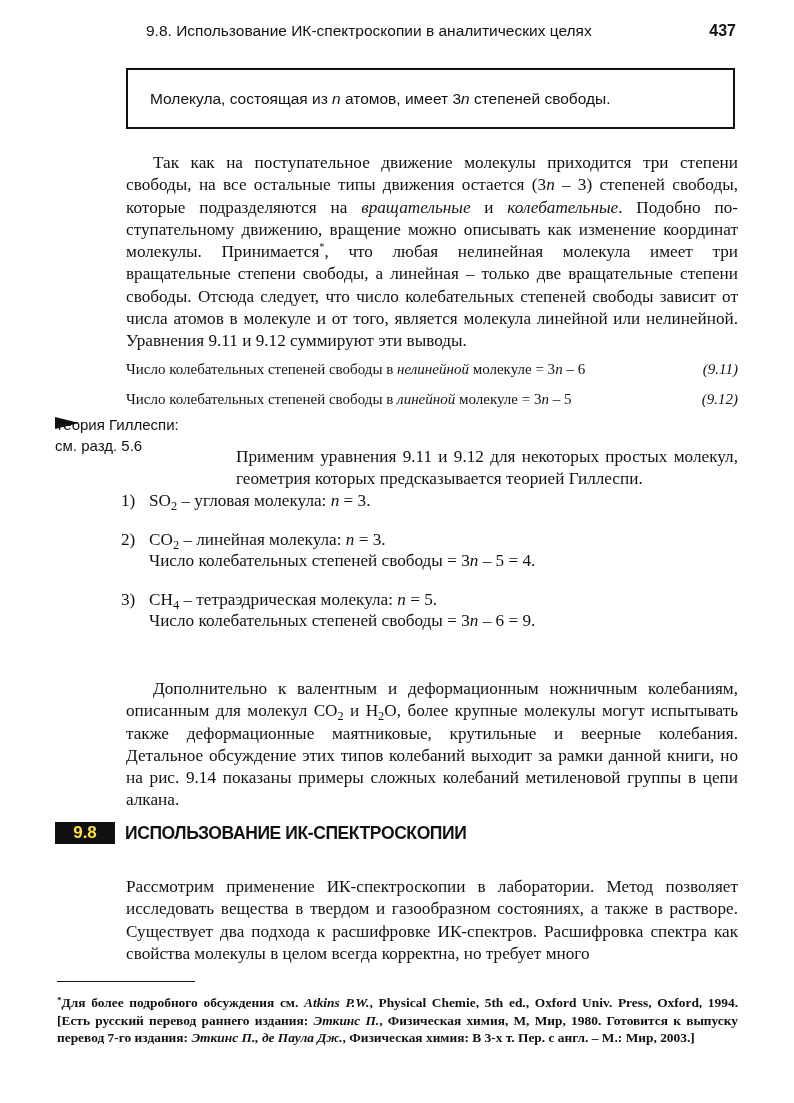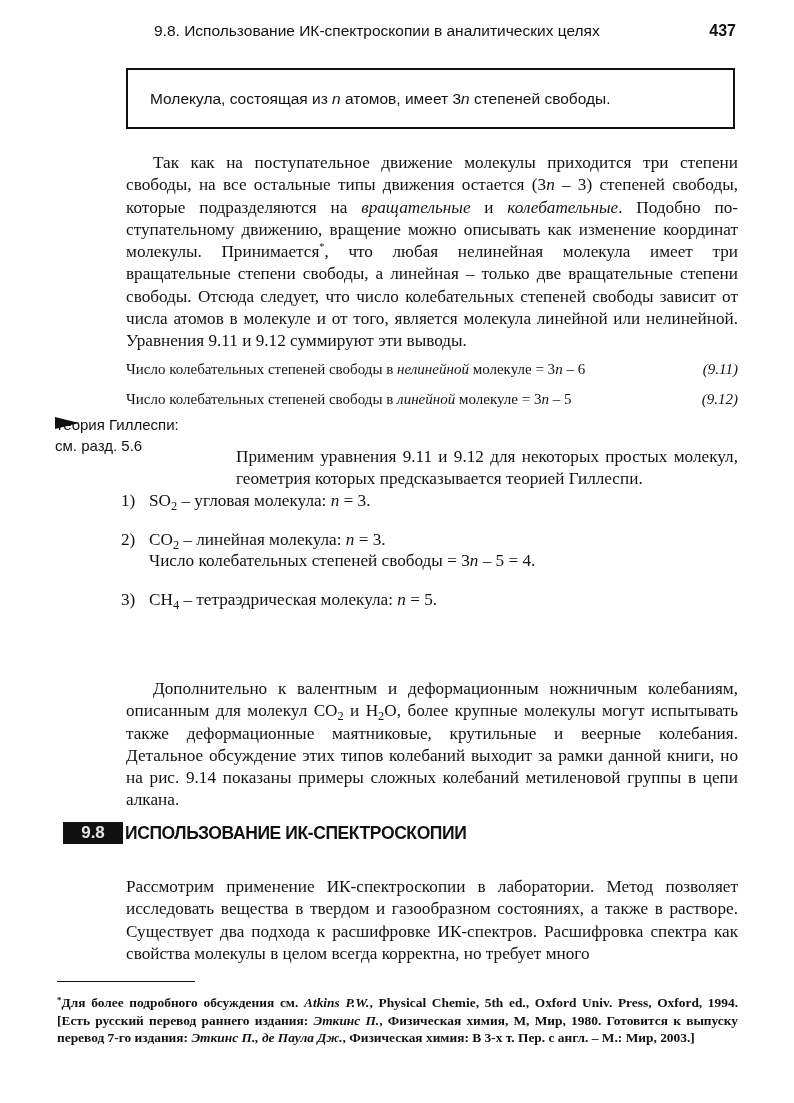--- a/index.html
+++ b/index.html
@@ -1,21 +1,21 @@
 <!DOCTYPE html>
 <html><head>
   <meta charset="utf-8">
   <style>
     html, body { margin: 0; padding: 0; background: #ffffff; }
     body { width: 794px; height: 1103px; position: relative; overflow: hidden; color: #111; }
     .sans { font-family: "Liberation Sans", "DejaVu Sans", sans-serif; }
     .serif { font-family: "Liberation Serif", "DejaVu Serif", serif; }
 
     .running-head { position: absolute; left: 146px; top: 22px; width: 592px; height: 22px; font-size: 15.5px; }
-    .running-head .title { position: absolute; left: 8px; top: 0; }
+    .running-head .title { position: absolute; left: 0; top: 0; }
     .running-head .pagenum { position: absolute; right: 2px; top: 0; font-weight: bold; font-size: 16px; }
 
     .keybox { position: absolute; left: 126px; top: 68px; width: 609px; height: 61px; border: 2px solid #111; box-sizing: border-box; }
     .keybox p { margin: 0; position: absolute; left: 22px; top: 20px; font-size: 15.5px; text-align: center; }
 
     .body-text { position: absolute; font-size: 17.2px; line-height: 22.3px; text-align: justify; }
     .body-text p { margin: 0; text-indent: 27px; }
     .para1 { left: 126px; top: 152px; width: 612px; }
 
     .eq { position: absolute; left: 126px; width: 612px; font-size: 15px; }
@@ -31,21 +31,21 @@
     .para2 p { text-indent: 0; margin-top: 16px; }
 
     .examples { position: absolute; left: 121px; top: 490px; width: 520px; font-size: 17.2px; line-height: 21.5px; }
     .ex-item { position: relative; margin-bottom: 17px; }
     .ex-item .idx { position: absolute; left: 0; top: 0; }
     .ex-item .line { padding-left: 28px; white-space: nowrap; }
 
     .para3 { left: 126px; top: 678px; width: 612px; }
 
     .section-head { position: absolute; left: 55px; top: 822px; }
-    .section-badge { position: absolute; left: 8px; top: 0; width: 60px; height: 22px; background: #111; color: #e5e5e5; font-size: 17px; line-height: 22px; text-align: center; font-weight: bold; }
+    .section-badge { position: absolute; left: 0; top: 0; width: 60px; height: 22px; background: #111; color: #fde047; font-size: 17px; line-height: 22px; text-align: center; font-weight: bold; }
     .section-title { position: absolute; left: 70px; top: 0; font-size: 17.5px; line-height: 22px; font-weight: bold; letter-spacing: -0.4px; white-space: nowrap; }
 
     .para4 { left: 126px; top: 876px; width: 612px; }
     .para4 p { text-indent: 0; }
 
     .footnote-rule { position: absolute; left: 57px; top: 981px; width: 138px; height: 0; border-top: 1.5px solid #111; }
     .footnote { position: absolute; left: 57px; top: 994px; width: 681px; font-size: 13.4px; line-height: 17.7px; text-align: justify; }
     .footnote p { margin: 0; font-weight: bold; }
     .footnote .star { font-size: 9px; vertical-align: top; position: relative; top: -2px; }
     sub { font-size: 0.72em; line-height: 0; }
@@ -92,20 +92,21 @@
     <div class="line"><span>SO</span><sub>2</sub><span> – угловая молекула: </span><i>n</i><span> = 3.</span></div>
   </div>
   <div class="ex-item">
     <span class="idx">2)</span>
     <div class="line"><span>CO</span><sub>2</sub><span> – линейная молекула: </span><i>n</i><span> = 3.</span></div>
     <div class="line"><span>Число колебательных степеней свободы = 3</span><i>n</i><span> – 5 = 4.</span></div>
   </div>
   <div class="ex-item">
     <span class="idx">3)</span>
     <div class="line"><span>CH</span><sub>4</sub><span> – тетраэдрическая молекула: </span><i>n</i><span> = 5.</span></div>
+    <div class="line"><span>Число колебательных степеней свободы = 3</span><i>n</i><span> – 6 = 9.</span></div>
   </div>
 </div>
 
 <div class="body-text serif para3">
   <p><span>Дополнительно к валентным и деформационным ножничным колеба­ниям, описанным для молекул CO</span><sub>2</sub><span> и H</span><sub>2</sub><span>O, более крупные молекулы могут испытывать также деформационные маятниковые, крутильные и веерные колебания. Детальное обсуждение этих типов колебаний выходит за рамки данной книги, но на рис. 9.14 показаны примеры сложных колебаний мети­леновой группы в цепи алкана.</span></p>
 </div>
 
 <div class="section-head sans">
   <div class="section-badge">9.8</div>
   <div class="section-title">

